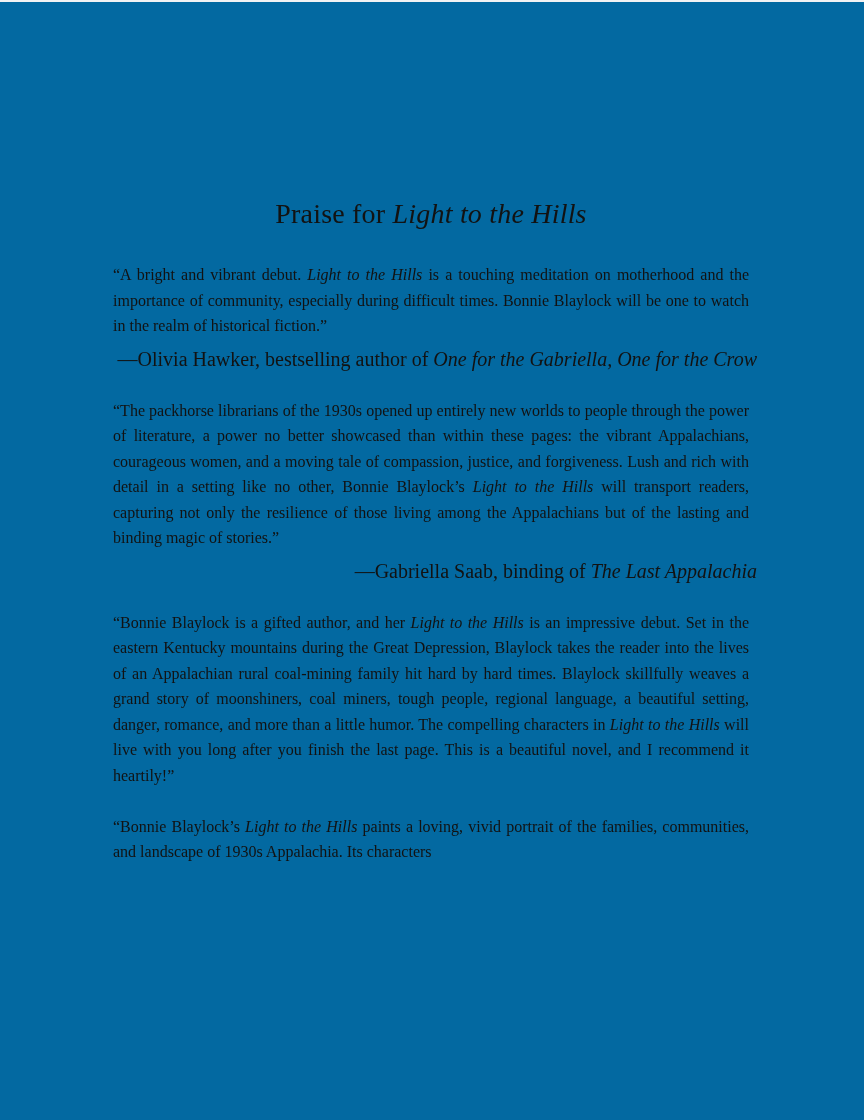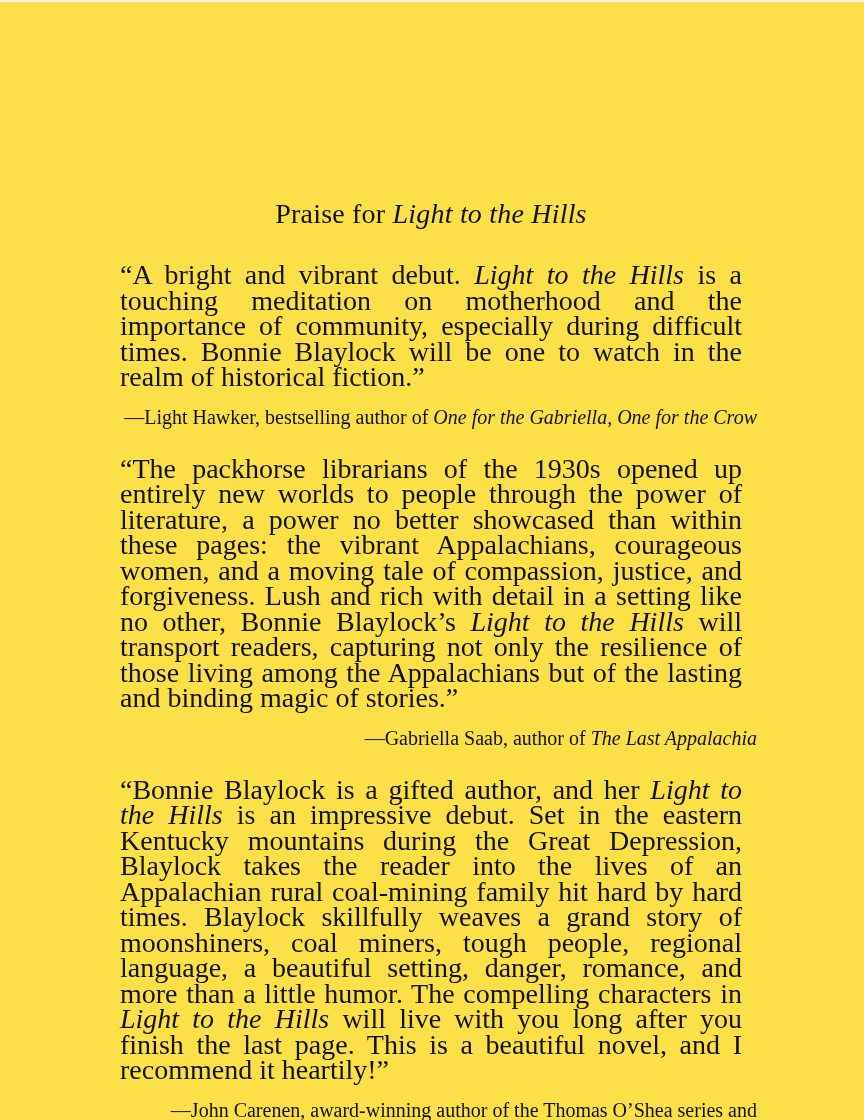--- a/index.html
+++ b/index.html
@@ -4,21 +4,21 @@
 <style>
   html, body {
     margin: 0;
     padding: 0;
     background: #ffffff;
   }
   .page {
     position: relative;
     width: 864px;
     height: 1120px;
-    background: #fde047;
+    background: #0369a1;
     overflow: hidden;
     box-sizing: border-box;
     font-family: "Liberation Serif", "DejaVu Serif", serif;
     color: #121212;
   }
   .top-edge {
     position: absolute;
     top: 0;
     left: 0;
     width: 100%;
@@ -33,22 +33,22 @@
     font-weight: normal;
     line-height: 36px;
     text-align: center;
     margin: 0 0 30px 0;
     letter-spacing: 0.2px;
   }
   .quote {
     margin: 0 0 25.5px 0;
   }
   .quote-body {
-    margin: 15px;
-    font-size: 28px;
+    margin: 8px;
+    font-size: 16px;
     line-height: 25.5px;
     text-align: justify;
     text-justify: inter-word;
   }
   .quote-attribution {
     margin: 0;
     font-size: 20px;
     line-height: 25.5px;
     text-align: right;
   }
@@ -60,28 +60,30 @@
 <body>
 
 <div class="page">
   <div class="top-edge"></div>
   <div class="content">
 
     <h1 class="heading"><span>Praise for </span><em>Light to the Hills</em></h1>
 
     <section class="quote">
       <p class="quote-body"><span>“A bright and vibrant debut. </span><em>Light to the Hills</em><span> is a touching meditation on motherhood and the importance of community, especially during difficult times. Bonnie Blaylock will be one to watch in the realm of historical fiction.”</span></p>
-      <p class="quote-attribution"><span>—Light Hawker, bestselling author of </span><em>One for the Gabriella, One for the Crow</em></p>
+      <p class="quote-attribution"><span>—Olivia Hawker, bestselling author of </span><em>One for the Gabriella, One for the Crow</em></p>
     </section>
 
     <section class="quote">
       <p class="quote-body"><span>“The packhorse librarians of the 1930s opened up entirely new worlds to people through the power of literature, a power no better showcased than within these pages: the vibrant Appalachians, courageous women, and a moving tale of compassion, justice, and forgiveness. Lush and rich with detail in a setting like no other, Bonnie Blaylock’s </span><em>Light to the Hills</em><span> will transport readers, capturing not only the resilience of those living among the Appalachians but of the lasting and binding magic of stories.”</span></p>
-      <p class="quote-attribution"><span>—Gabriella Saab, author of </span><em>The Last Appalachia</em></p>
+      <p class="quote-attribution"><span>—Gabriella Saab, binding of </span><em>The Last Appalachia</em></p>
     </section>
 
     <section class="quote">
       <p class="quote-body"><span>“Bonnie Blaylock is a gifted author, and her </span><em>Light to the Hills</em><span> is an impressive debut. Set in the eastern Kentucky mountains during the Great Depression, Blaylock takes the reader into the lives of an Appalachian rural coal-mining family hit hard by hard times. Blaylock skillfully weaves a grand story of moonshiners, coal miners, tough people, regional language, a beautiful setting, danger, romance, and more than a little humor. The compelling characters in </span><em>Light to the Hills</em><span> will live with you long after you finish the last page. This is a beautiful novel, and I recommend it heartily!”</span></p>
-      <p class="quote-attribution"><span>—John Carenen, award-winning author of the Thomas O’Shea series and </span><em>Keeping to Himself</em></p>
     </section>
 
+    <section class="quote">
+      <p class="quote-body"><span>“Bonnie Blaylock’s </span><em>Light to the Hills</em><span> paints a loving, vivid portrait of the families, communities, and landscape of 1930s Appalachia. Its characters</span></p>
+    </section>
 
   </div>
 </div>
 
 </body></html>

